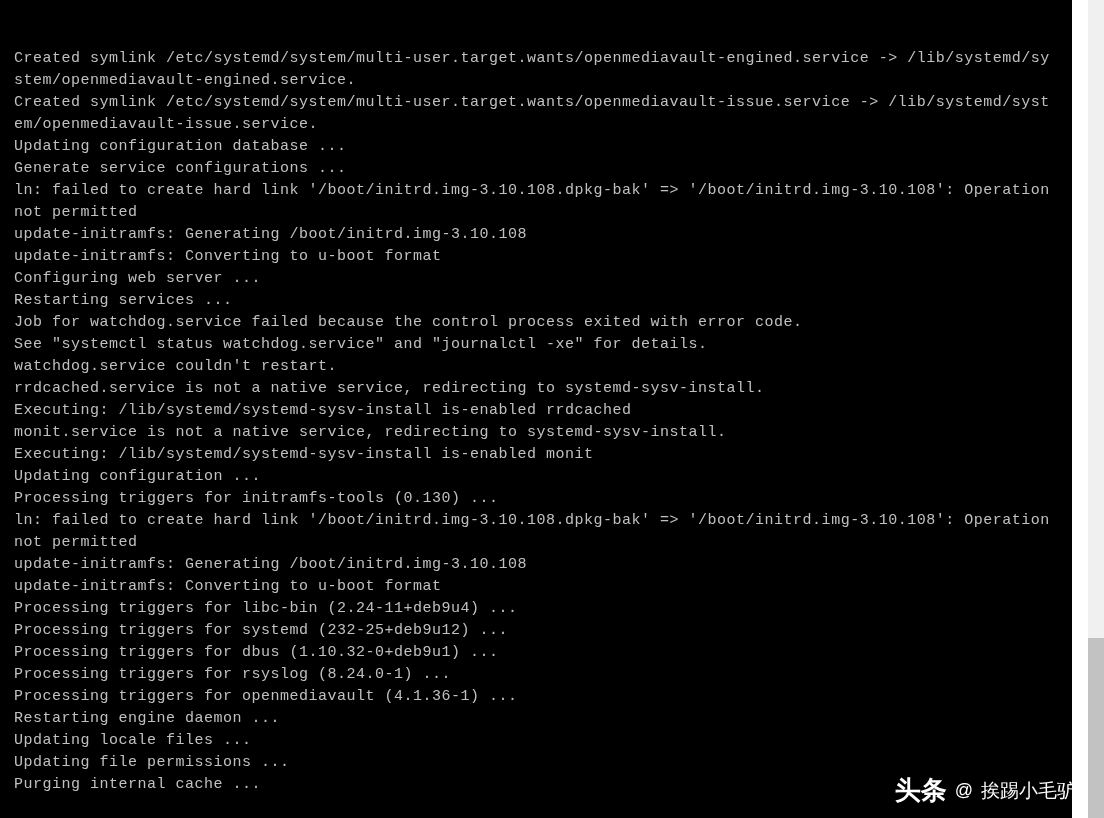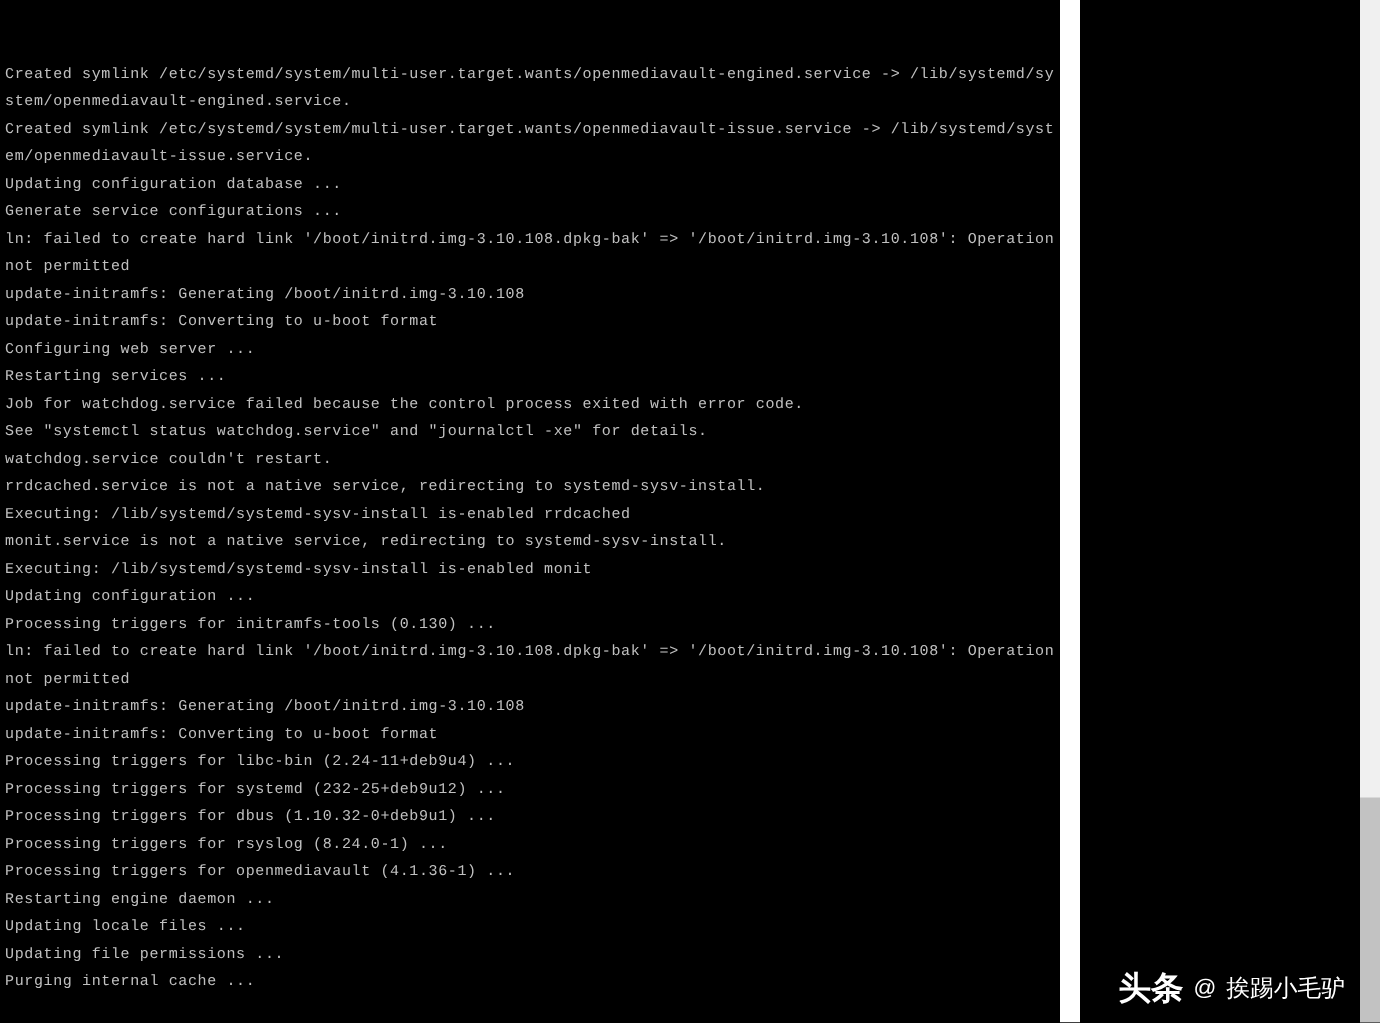--- a/index.html
+++ b/index.html
@@ -11,24 +11,24 @@
       background-color: #000;
       width: 1104px;
       height: 818px;
       overflow: hidden;
       position: relative;
       font-family: "Consolas", "Courier New", monospace;
     }
     .terminal {
       background-color: #000;
       color: #c0c0c0;
-      width: 864px;
+      width: 1088px;
       height: 818px;
-      padding: 4px 4px;
-      font-size: 12px;
+      padding: 4px 14px;
+      font-size: 15px;
       line-height: 22px;
       letter-spacing: 0.5px;
       white-space: pre-wrap;
       word-break: break-all;
       border-right: 16px solid #fff;
     }
     .scrollbar {
       position: absolute;
       right: 0;
       top: 0;

